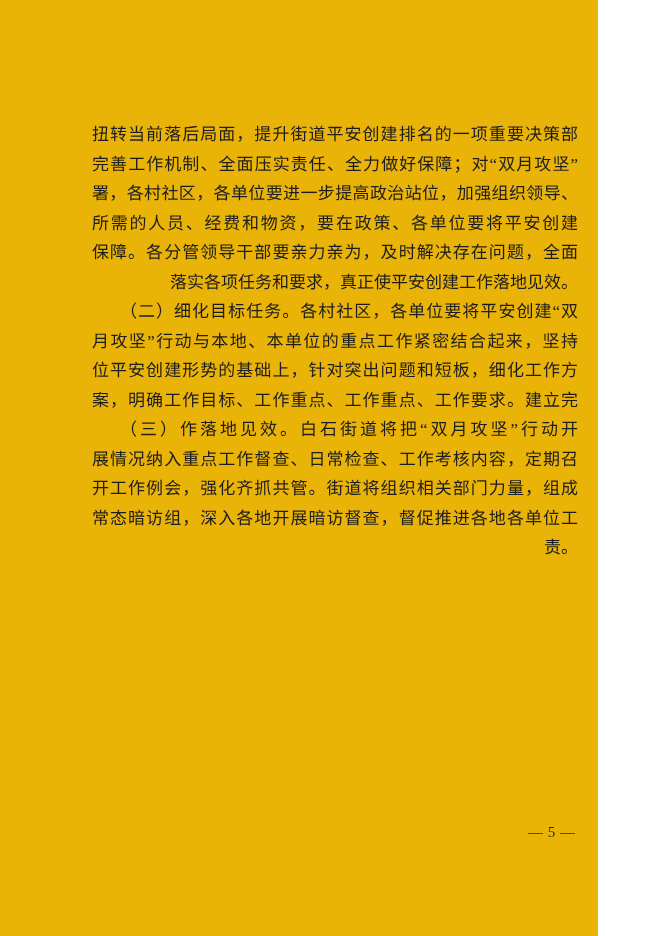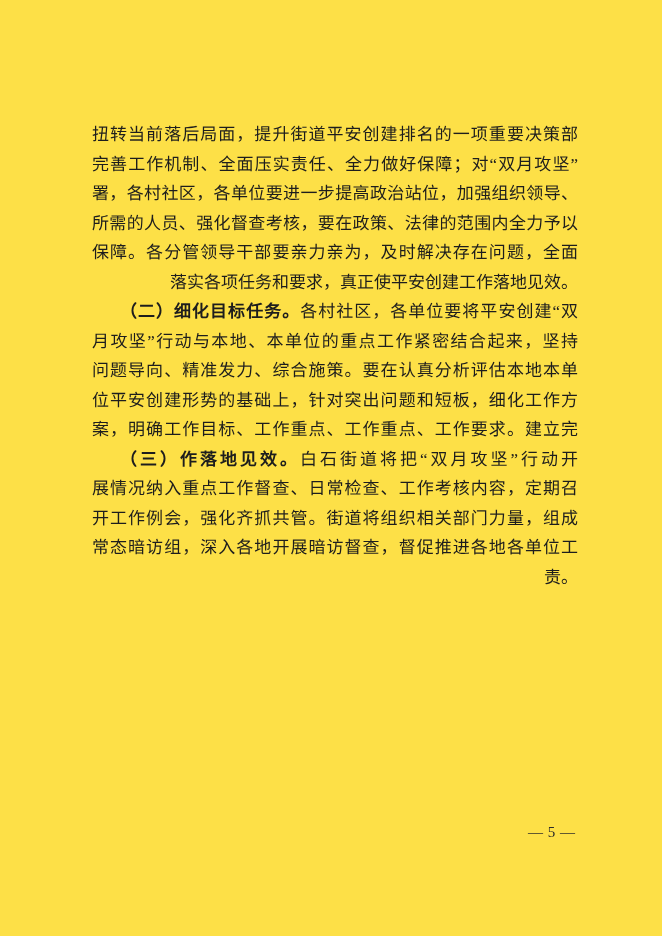--- a/index.html
+++ b/index.html
@@ -2,23 +2,23 @@
 <html lang="zh-CN"><head>
 <meta charset="utf-8">
 <style>
   html, body {
     margin: 0;
     padding: 0;
     background: #ffffff;
   }
   .page {
     position: relative;
-    width: 662px;
+    width: 598px;
     height: 936px;
-    background: #fde047;
+    background: #eab308;
     font-family: "Liberation Serif", "DejaVu Serif", serif;
     color: #1d1d1d;
     overflow: hidden;
   }
   .text-block {
     position: absolute;
     left: 92px;
     top: 120px;
     width: 486px;
   }
@@ -29,21 +29,21 @@
     text-align: right;
   }
   .justify {
     text-align: justify;
     text-align-last: justify;
   }
   .indent {
     text-indent: 28px;
   }
   .bold {
-    font-weight: bold;
+    font-weight: normal;
     margin-top: 48px;
   }
   .footer {
     position: absolute;
     left: 528px;
     top: 822px;
     font-size: 15px;
     line-height: 20px;
     letter-spacing: 0.5px;
     color: #2a2a2a;
@@ -52,29 +52,28 @@
 </head>
 <body>
 
 <div class="page">
   <div class="text-block">
 
     <section>
       <div class="line justify">扭转当前落后局面，提升街道平安创建排名的一项重要决策部</div>
       <div class="line justify">完善工作机制、全面压实责任、全力做好保障；对“双月攻坚”</div>
       <div class="line justify">署，各村社区，各单位要进一步提高政治站位，加强组织领导、</div>
-      <div class="line justify">所需的人员、强化督查考核，要在政策、法律的范围内全力予以</div>
+      <div class="line justify">所需的人员、经费和物资，要在政策、各单位要将平安创建</div>
       <div class="line justify">保障。各分管领导干部要亲力亲为，及时解决存在问题，全面</div>
       <div class="line">落实各项任务和要求，真正使平安创建工作落地见效。</div>
     </section>
 
     <section>
       <div class="line justify indent"><span class="bold">（二）细化目标任务。</span><span>各村社区，各单位要将平安创建“双</span></div>
       <div class="line justify">月攻坚”行动与本地、本单位的重点工作紧密结合起来，坚持</div>
-      <div class="line justify">问题导向、精准发力、综合施策。要在认真分析评估本地本单</div>
       <div class="line justify">位平安创建形势的基础上，针对突出问题和短板，细化工作方</div>
       <div class="line justify">案，明确工作目标、工作重点、工作重点、工作要求。建立完</div>
     </section>
 
     <section>
       <div class="line justify indent"><span class="bold">（三）作落地见效。</span><span>白石街道将把“双月攻坚”行动开</span></div>
       <div class="line justify">展情况纳入重点工作督查、日常检查、工作考核内容，定期召</div>
       <div class="line justify">开工作例会，强化齐抓共管。街道将组织相关部门力量，组成</div>
       <div class="line justify">常态暗访组，深入各地开展暗访督查，督促推进各地各单位工</div>
       <div class="line">责。</div>

